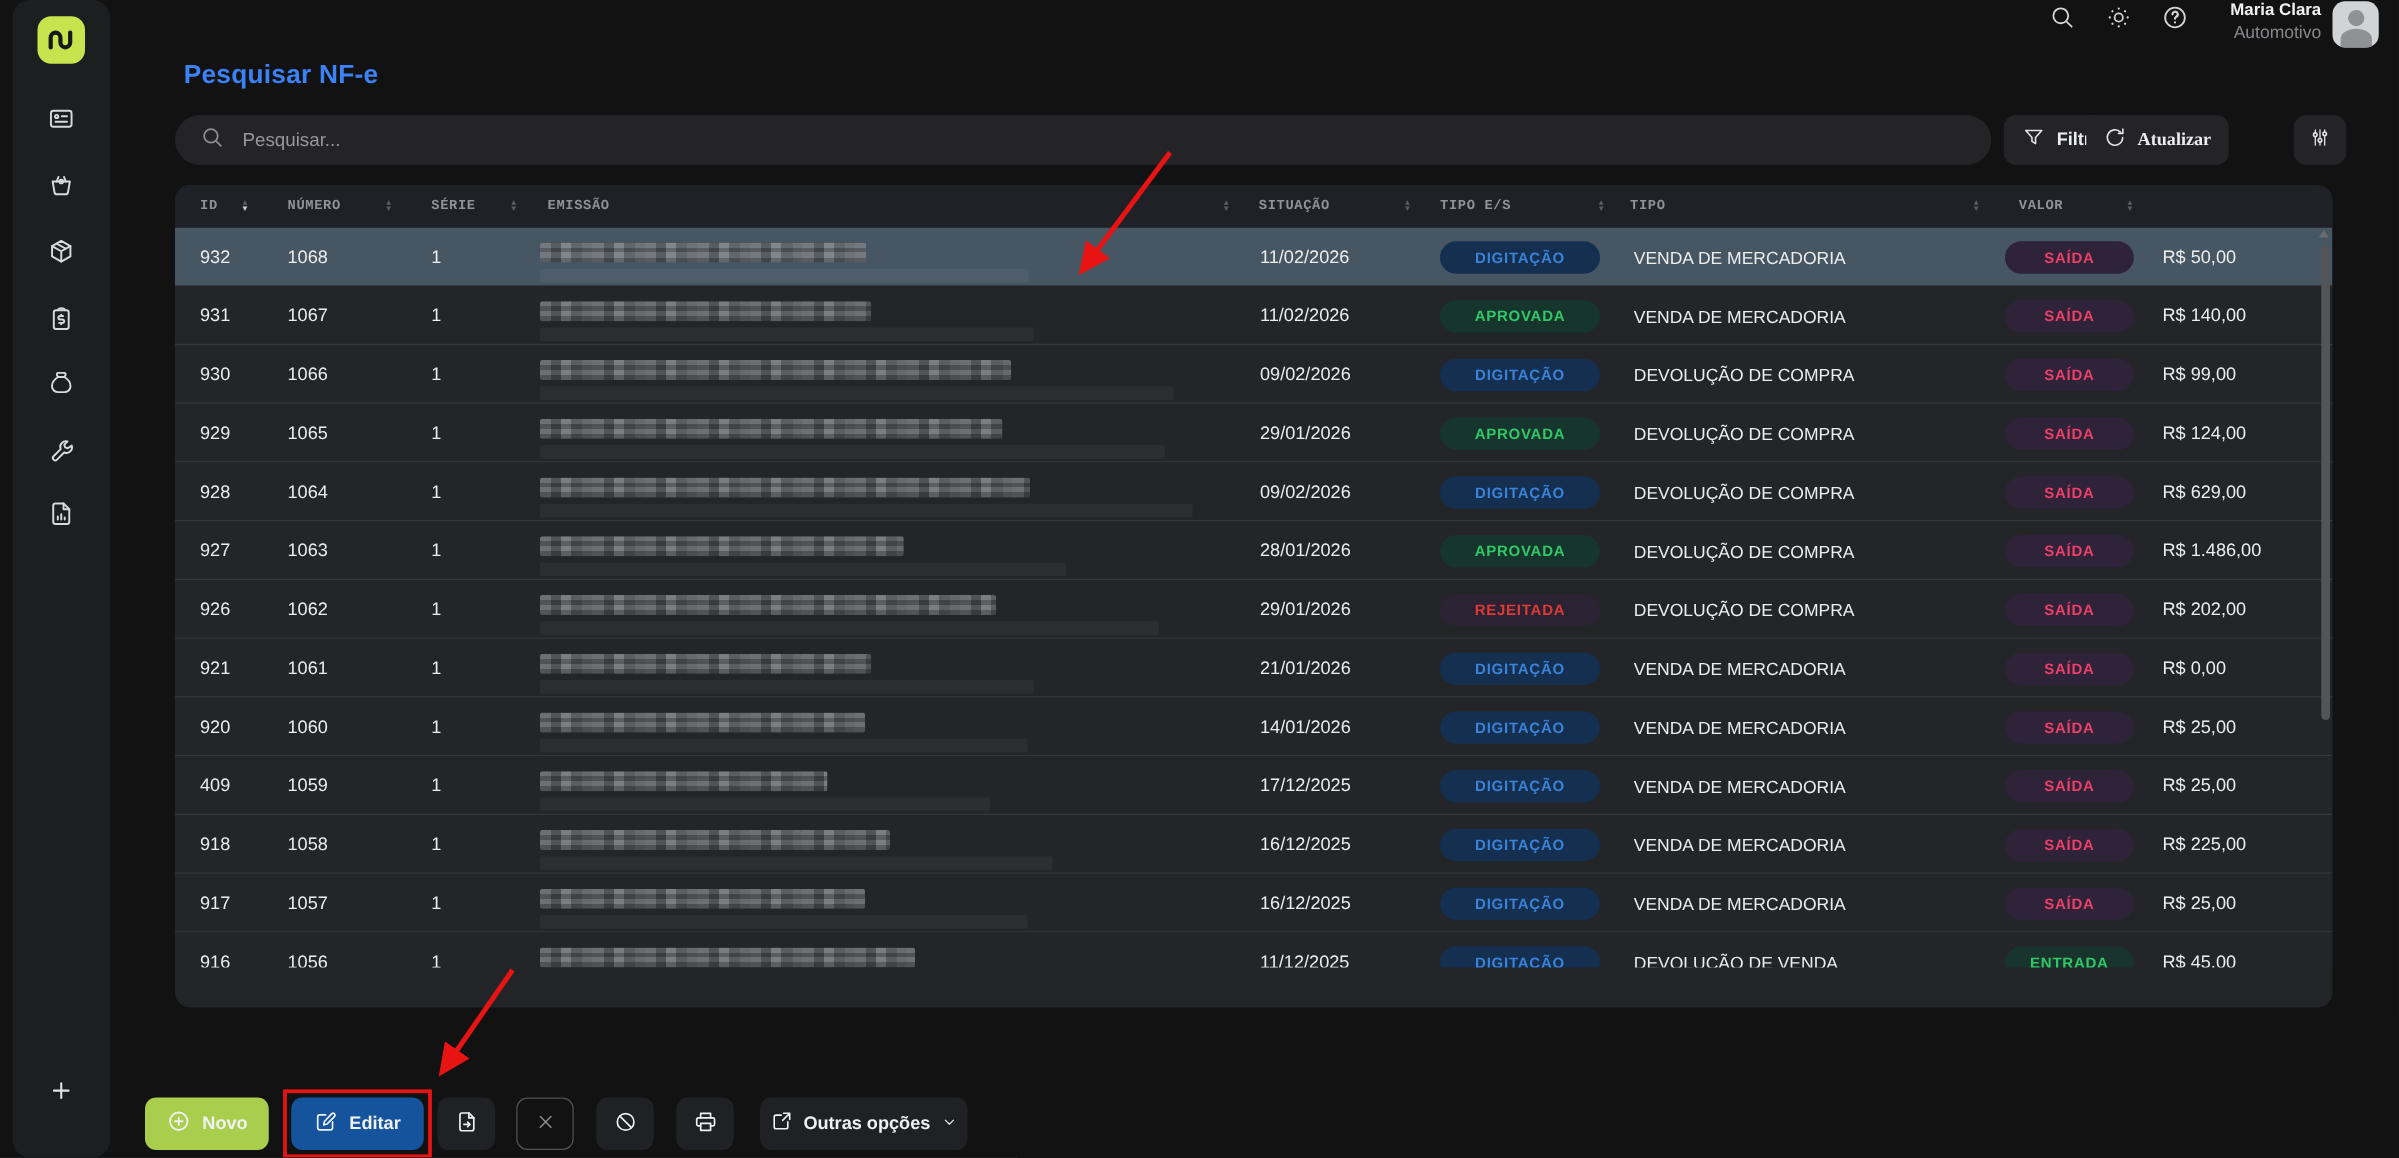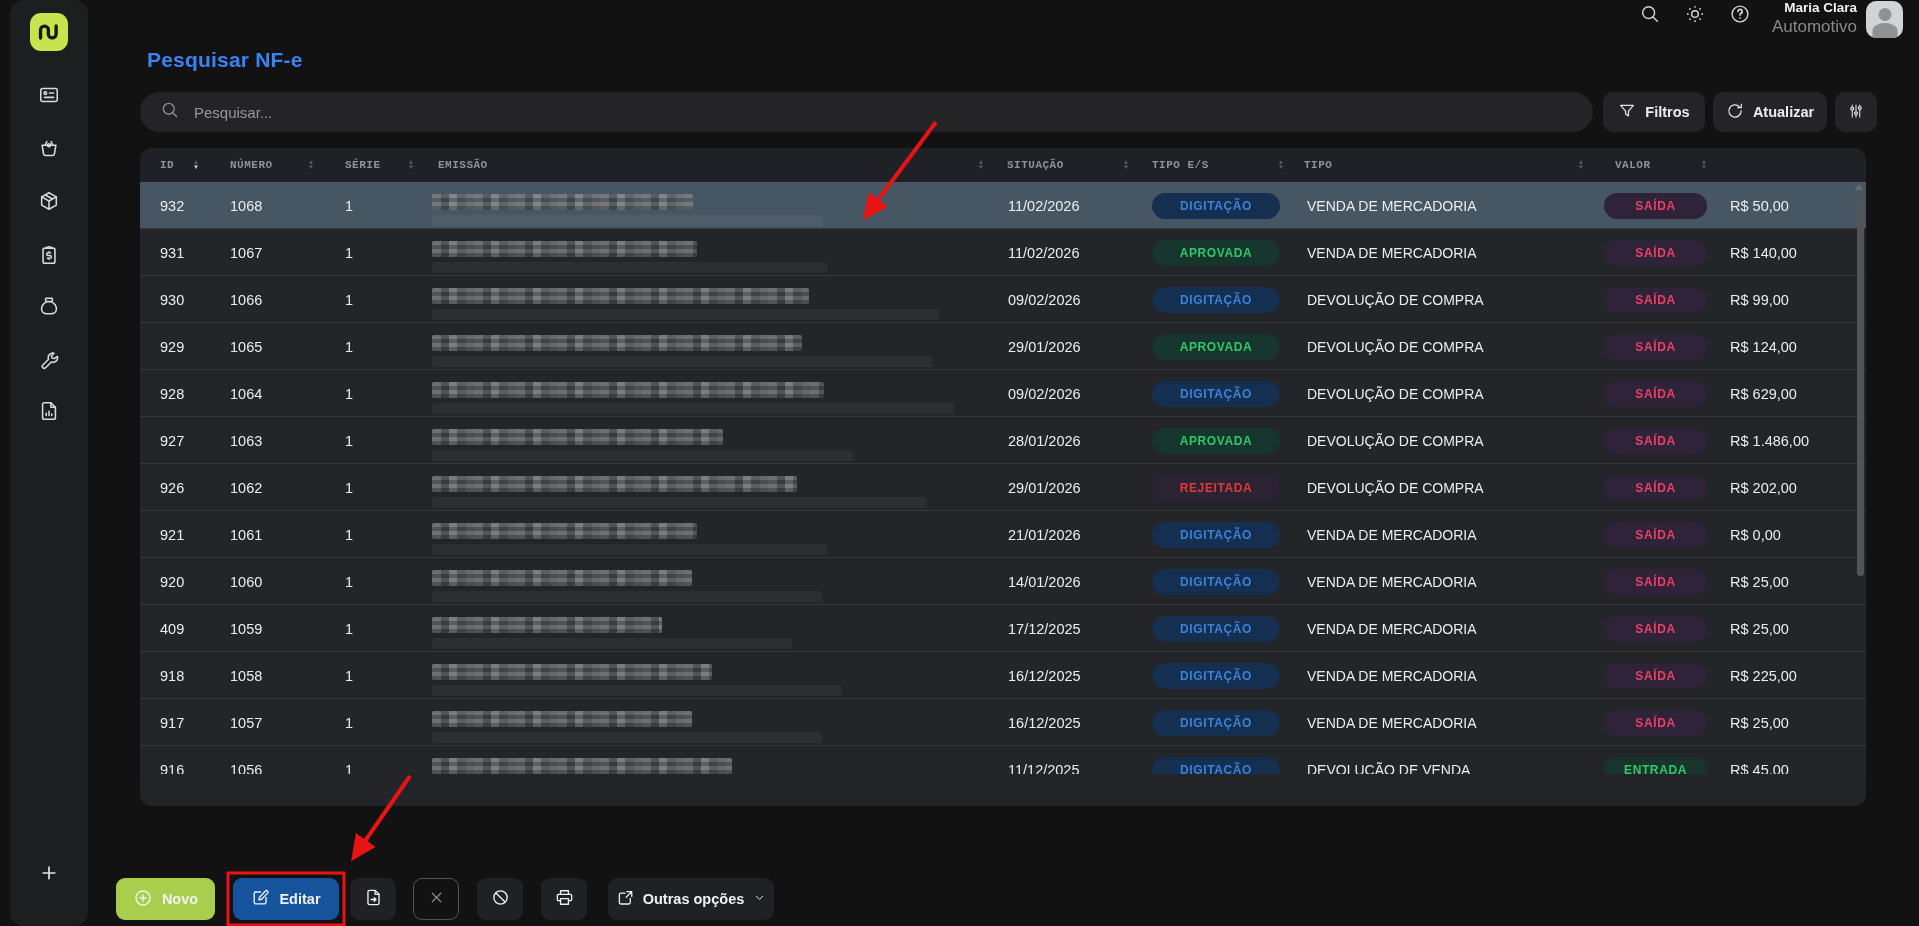--- a/index.html
+++ b/index.html
@@ -25,21 +25,21 @@
   .side-icon { position:absolute; left:50%; transform:translate(-50%,-50%); width:24px; height:24px; display:flex; align-items:center; justify-content:center; cursor:pointer; }
   .side-icon svg { stroke:#d8d9db; fill:none; stroke-width:1.7; stroke-linecap:round; stroke-linejoin:round; }
   .side-plus { position:absolute; left:50%; top:875px; transform:translate(-50%,-50%); }
   .side-plus svg { stroke:#e3e4e6; fill:none; stroke-width:2; stroke-linecap:round; }
 
   
   .page-title { position:absolute; left:147px; top:48px; font-size:21px; font-weight:700; letter-spacing:.2px; color:#3b82f6; }
   .top-icons svg { stroke:#d2d3d5; fill:none; stroke-width:1.6; stroke-linecap:round; stroke-linejoin:round; }
   .top-icon { position:absolute; top:3px; width:22px; height:22px; cursor:pointer; }
   .user-name { position:absolute; top:0px; right:62px; font-size:13.5px; font-weight:700; color:#f0f1f2; text-align:right; }
-  .user-sub  { position:absolute; top:17px; right:62px; font-size:17px; color:#87888b; text-align:right; }
+  .user-sub  { position:absolute; top:17px; right:62px; font-size:14px; color:#87888b; text-align:right; }
   .avatar {
     position:absolute; right:16px; top:1px; width:37px; height:37px; border-radius:10px;
     background:#d2d3d5; overflow:hidden; cursor:pointer;
   }
   .avatar .head { position:absolute; left:50%; top:7px; transform:translateX(-50%); width:13px; height:13px; border-radius:50%; background:#8f9195; }
   .avatar .body { position:absolute; left:50%; top:22px; transform:translateX(-50%); width:25px; height:16px; border-radius:50% 50% 0 0; background:#8f9195; }
 
   
   .search-bar {
     position:absolute; left:140px; top:92px; width:1453px; height:40px;
@@ -248,21 +248,21 @@
   </div>
 
   <div class="hbtn" style="left:1603px; width:102px;">
     <span>
       <svg width="18" height="18" viewBox="0 0 24 24">
           <path d="M3.5 4.5 h17 l-6.6 7.6 v6.4 l-3.8 -2.4 v-4 Z"></path>
         </svg>
     </span>
     <span>Filtros</span>
   </div>
-  <div class="hbtn" style="left:1713px; width:114px;">
+  <div class="hbtn" style="left:1669px; width:114px;font-family:Liberation Serif, serif;">
     <span>
       <svg width="18" height="18" viewBox="0 0 24 24">
           <path d="M20.2 12 a8.2 8.2 0 1 1 -2.4 -5.8"></path>
           <path d="M20.4 2.9 v4.7 h-4.7"></path>
         </svg>
     </span>
     <span>Atualizar</span>
   </div>
   <div class="hbtn" style="left:1835px; width:42px;">
     <span>

